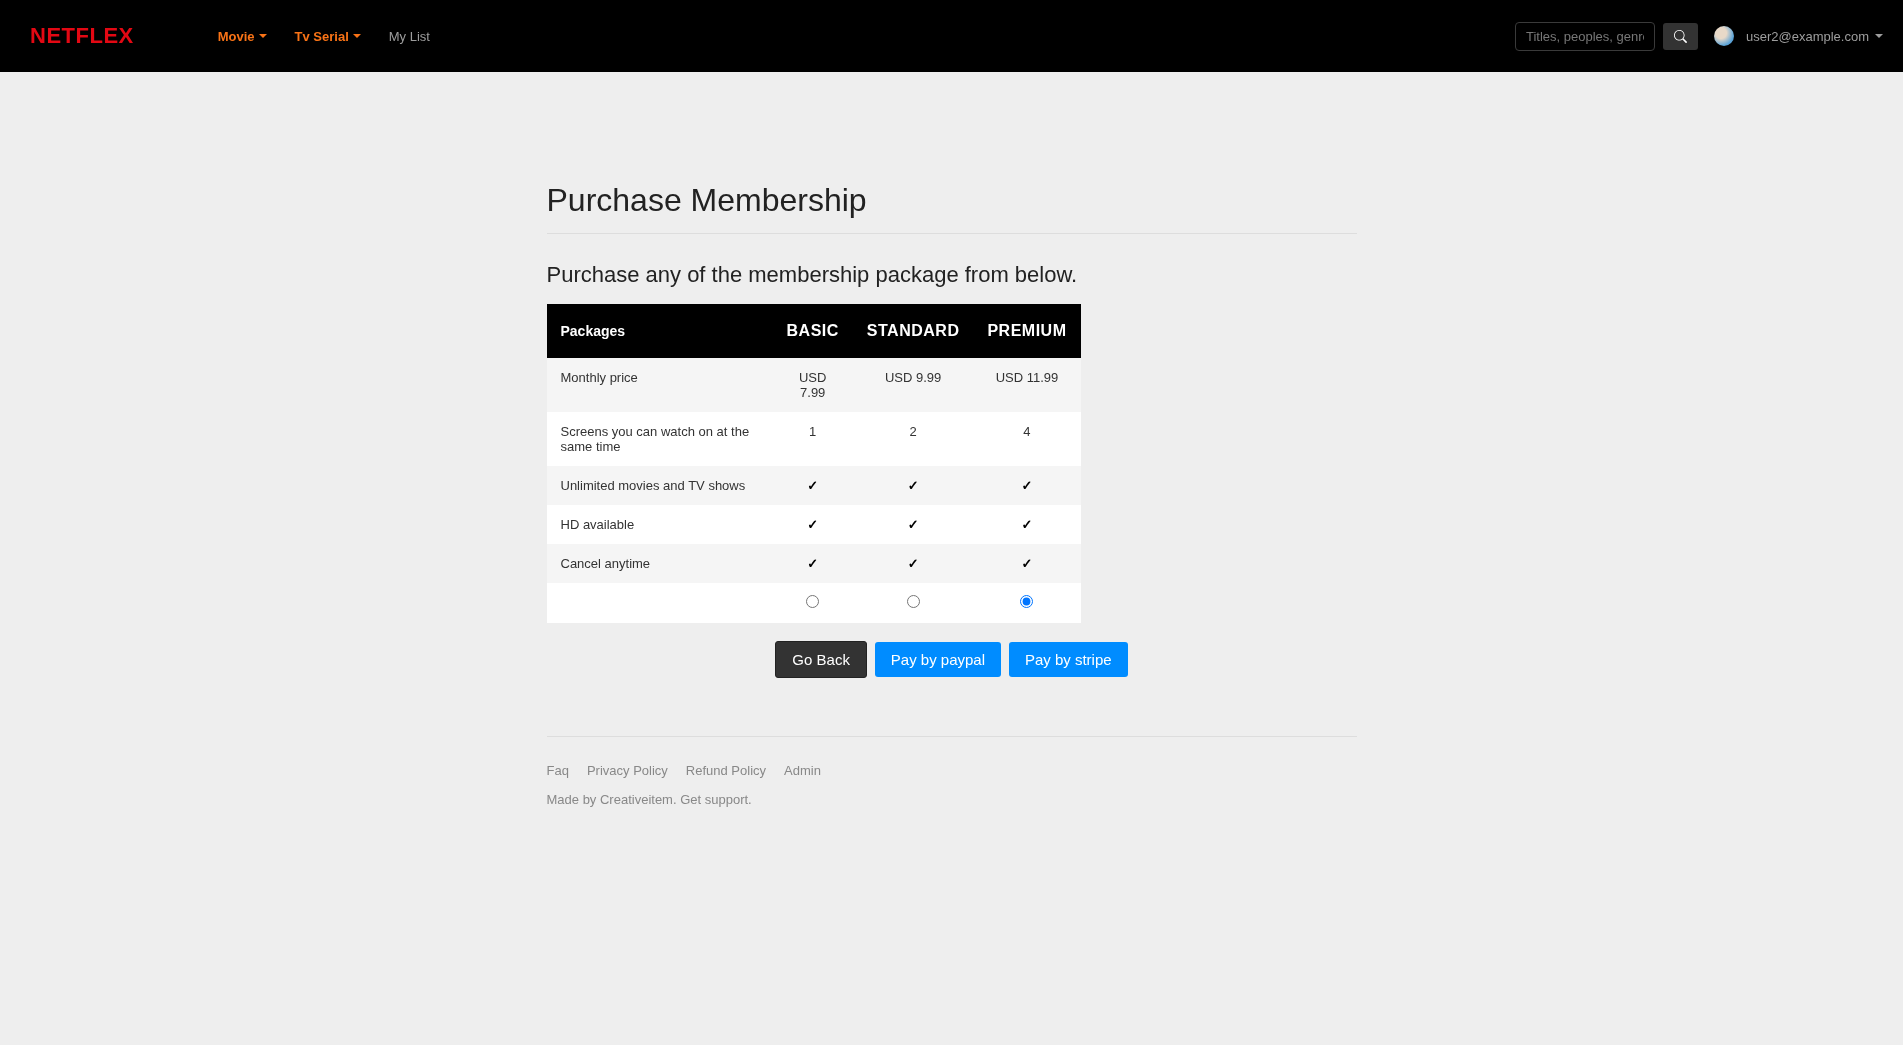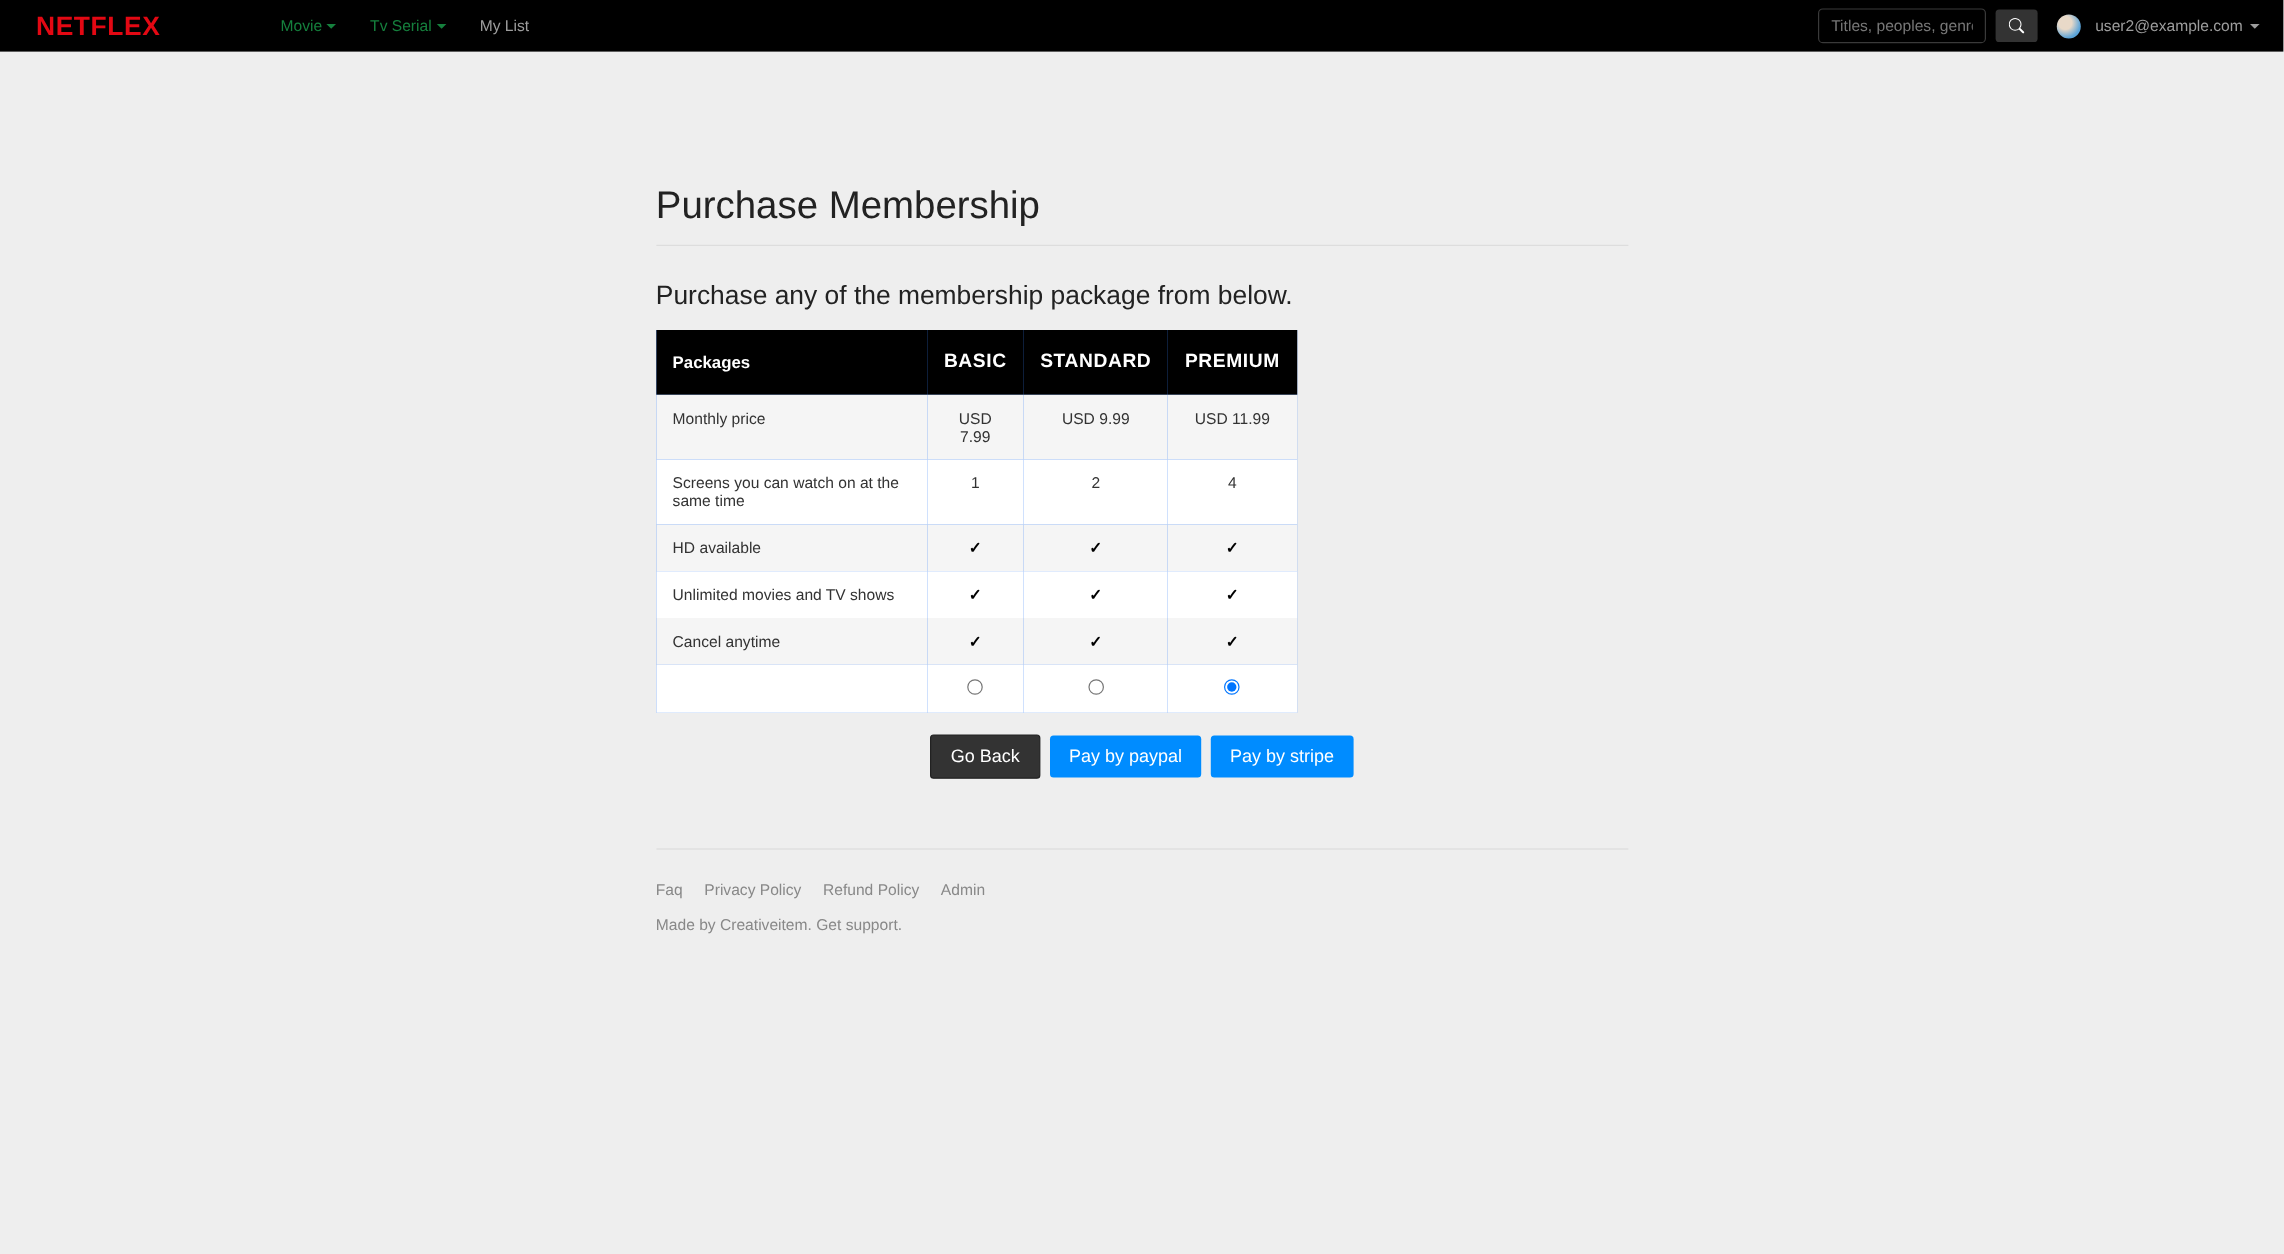--- a/index.html
+++ b/index.html
@@ -1,22 +1,22 @@
 <!DOCTYPE html>
 <html><head>
 <meta charset="utf-8">
 <style>
 * { box-sizing: border-box; margin: 0; padding: 0; }
 body { font-family: "Helvetica Neue", Helvetica, Arial, sans-serif; font-size: 14px; color: #333; background: #eeeeee; }
 
 
-.navbar { background: #000; height: 43px; display: flex; align-items: center; padding: 0 20px 0 30px; gap: 16px; }
+.navbar { background: #000; height: 72px; display: flex; align-items: center; padding: 0 20px 0 30px; }
 .brand { color: #e30813; font-weight: 900; font-size: 22px; letter-spacing: 0.5px; font-family: Arial, sans-serif; text-decoration: none; }
 .nav-left { display: flex; align-items: center; margin-left: 70px; gap: 0; }
-.nav-item { color: #15803d; font-size: 13px; font-weight: 400; padding: 0 14px; cursor: pointer; display: flex; align-items: center; }
+.nav-item { color: #f97316; font-size: 13px; font-weight: 700; padding: 0 14px; cursor: pointer; display: flex; align-items: center; }
 .nav-item.grey { color: #9d9d9d; font-weight: 400; }
 .caret { width: 0; height: 0; border-left: 4px solid transparent; border-right: 4px solid transparent; border-top: 4px solid currentColor; margin-left: 4px; display: inline-block; }
 .nav-right { margin-left: auto; display: flex; align-items: center; gap: 8px; }
 .search-input { background: #000; border: 1px solid #3a3a3a; border-radius: 4px; color: #ccc; padding: 6px 10px; width: 140px; font-size: 13px; }
 .search-input::placeholder { color: #777; }
 .search-btn { background: #333; border: none; color: #fff; padding: 7px 11px; border-radius: 3px; cursor: pointer; display: flex; align-items: center; justify-content: center; }
 .avatar { width: 20px; height: 20px; border-radius: 50%; background: radial-gradient(circle at 35% 35%, #e8d9c8 30%, #5aa3d8 70%); display: inline-block; margin-left: 8px; }
 .user-link { color: #9d9d9d; font-size: 13px; margin-left: 4px; display: flex; align-items: center; cursor: pointer; }
 .user-link .caret { border-top-color: #9d9d9d; margin-left: 6px; }
 
@@ -108,27 +108,27 @@
         <td class="center">USD 9.99</td>
         <td class="center">USD 11.99</td>
       </tr>
       <tr>
         <td>Screens you can watch on at the same time</td>
         <td class="center">1</td>
         <td class="center">2</td>
         <td class="center">4</td>
       </tr>
       <tr>
-        <td>HD available</td>
+        <td>Unlimited movies and TV shows</td>
         <td class="center"><span class="check"></span></td>
         <td class="center"><span class="check"></span></td>
         <td class="center"><span class="check"></span></td>
       </tr>
       <tr>
-        <td>Unlimited movies and TV shows</td>
+        <td>HD available</td>
         <td class="center"><span class="check"></span></td>
         <td class="center"><span class="check"></span></td>
         <td class="center"><span class="check"></span></td>
       </tr>
       <tr>
         <td>Cancel anytime</td>
         <td class="center"><span class="check"></span></td>
         <td class="center"><span class="check"></span></td>
         <td class="center"><span class="check"></span></td>
       </tr>

